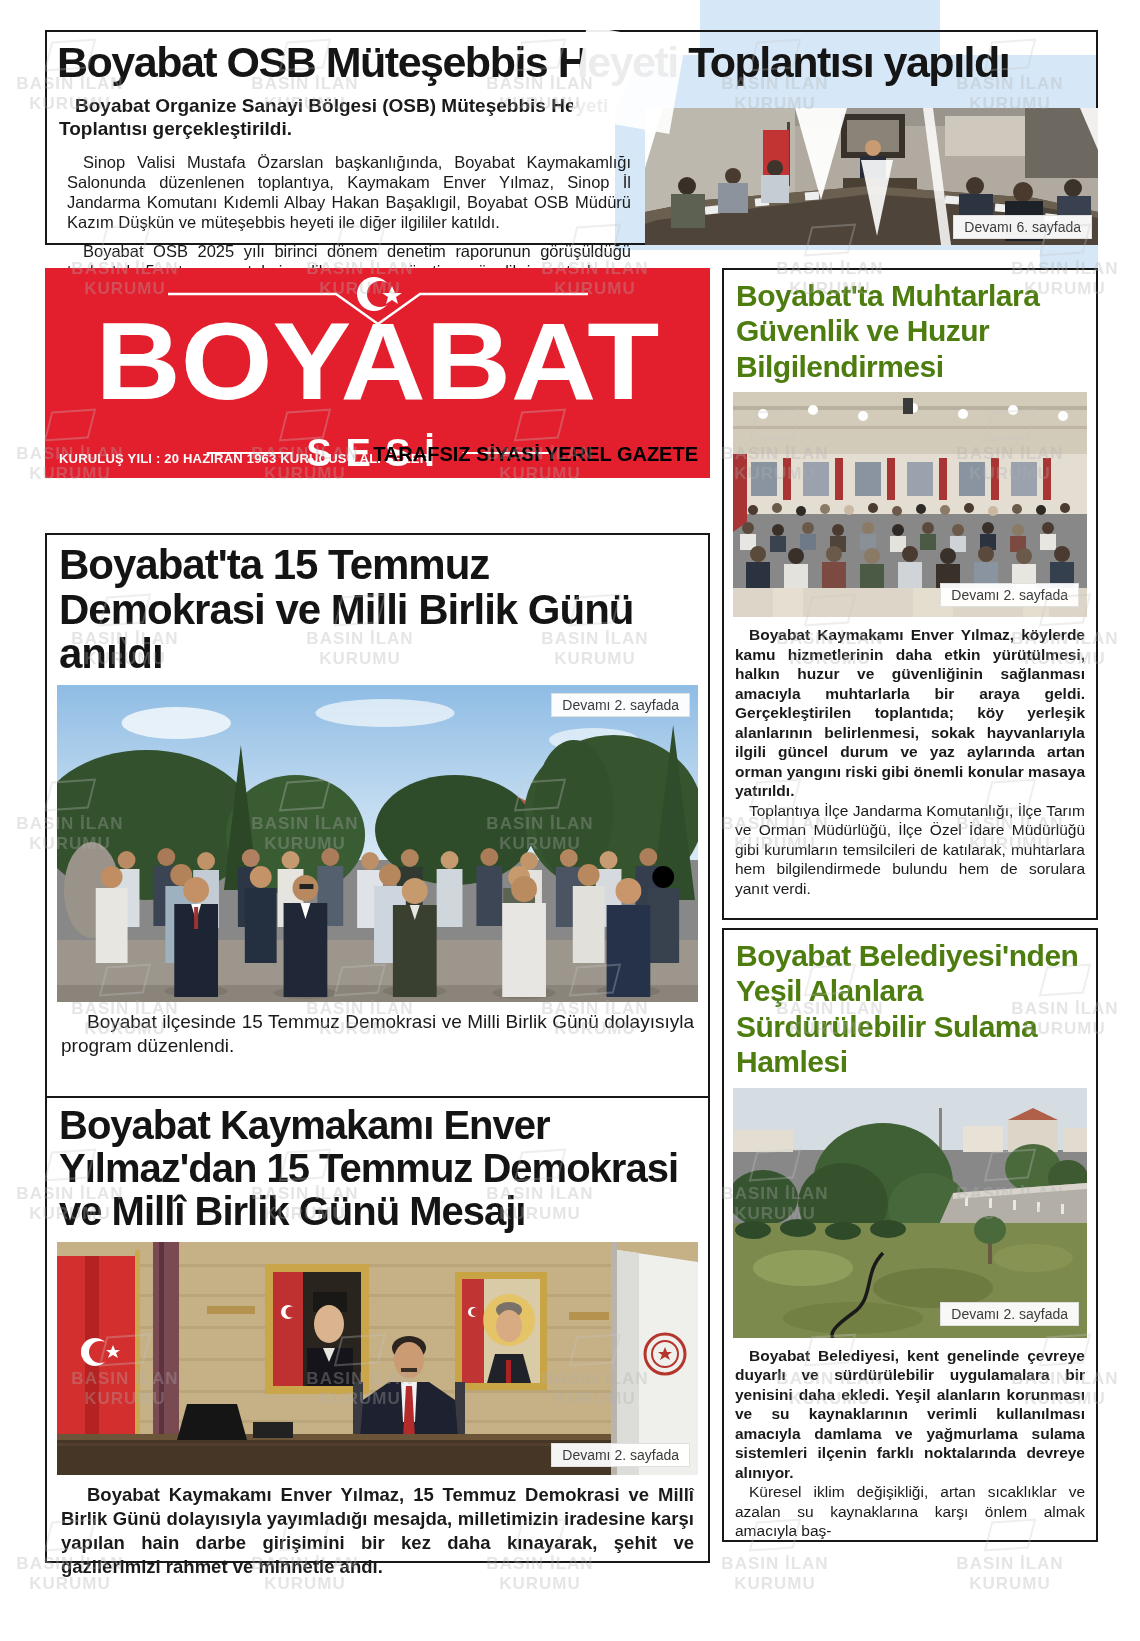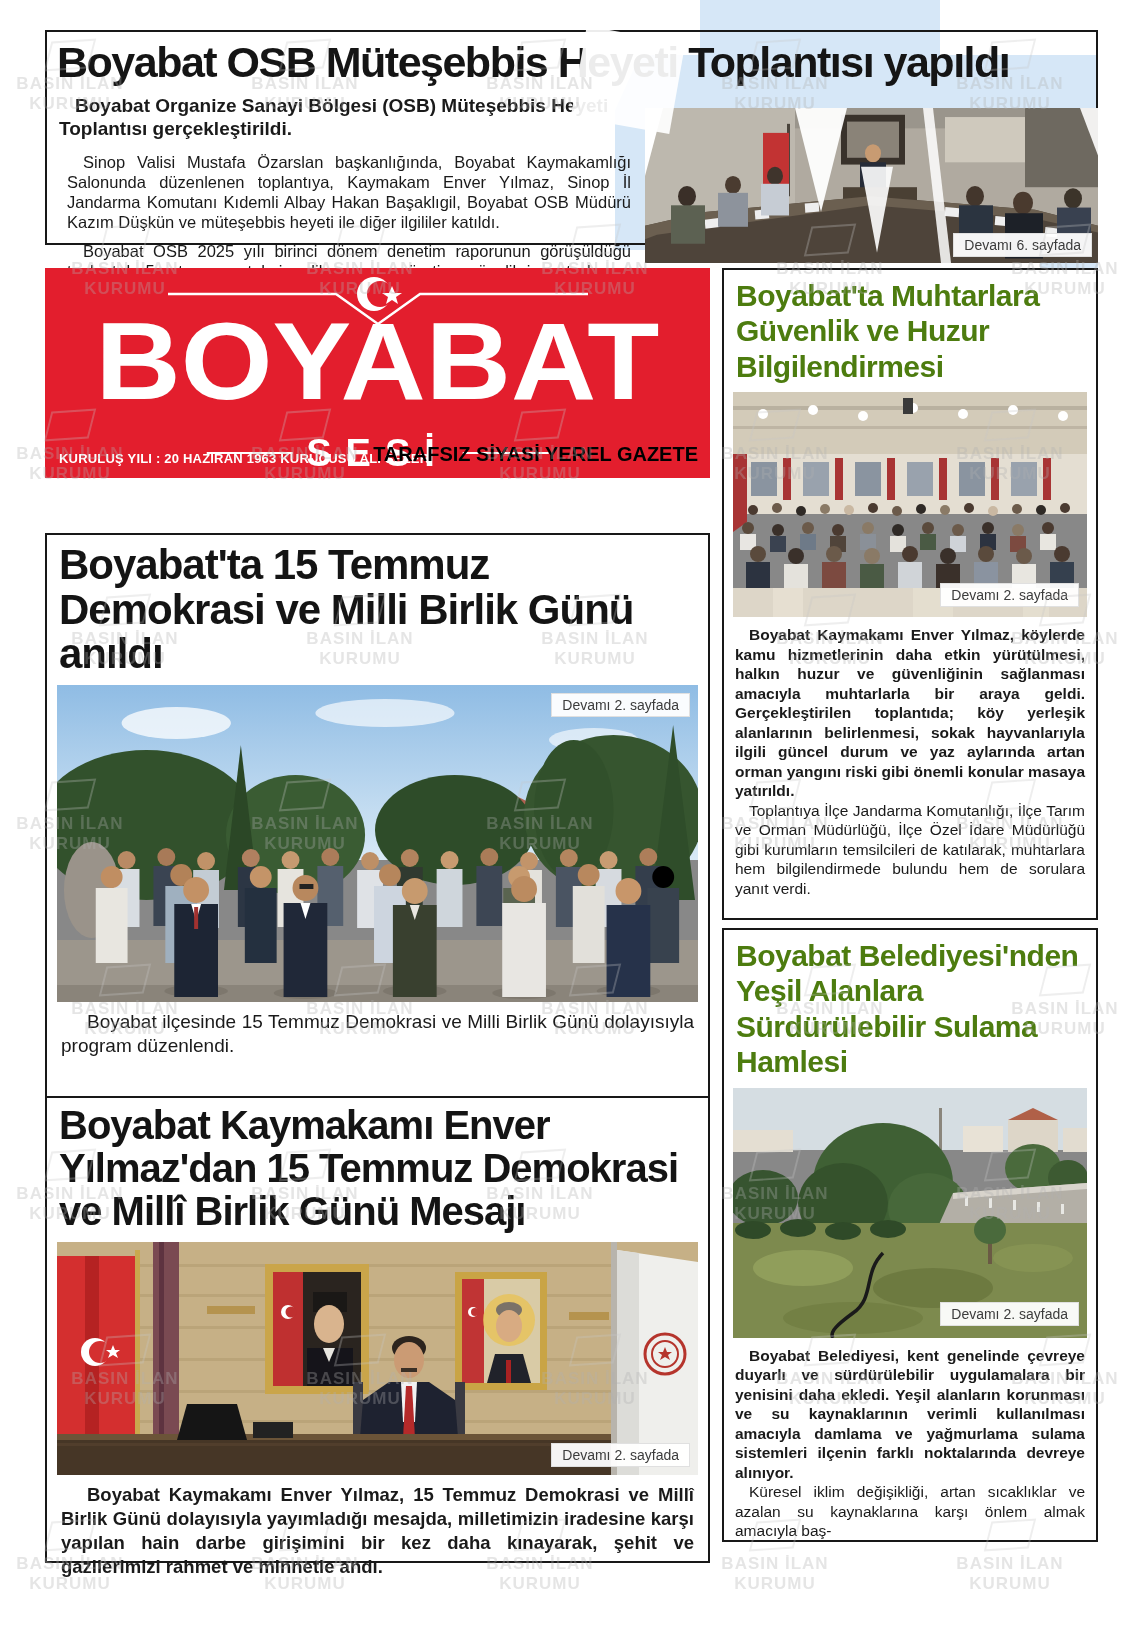--- a/index.html
+++ b/index.html
@@ -21,21 +21,21 @@
   
   #topbox{left:45px;top:30px;width:1053px;height:215px;background:transparent;}
   #blue-shape{position:absolute;left:600px;top:0;width:540px;height:400px;z-index:2;pointer-events:none;}
   #top-headline{position:absolute;left:10px;top:6px;z-index:3;font-size:43px;font-weight:800;
                 letter-spacing:-1.5px;white-space:nowrap;color:#151515;}
   #top-lead{position:absolute;left:12px;top:62px;width:576px;z-index:3;font-size:19px;font-weight:700;
             line-height:1.22;text-indent:16px;}
   #top-body{position:absolute;left:12px;top:112px;width:580px;z-index:3;font-size:16.5px;line-height:1.22;
             text-align:justify;}
   #top-body p{margin:8px;text-indent:16px;}
-  #top-photo{position:absolute;left:598px;top:76px;width:453px;height:155px;z-index:3;background:none;}
+  #top-photo{position:absolute;left:598px;top:76px;width:453px;height:137px;z-index:3;background:none;}
   #wm-white-box{position:absolute;left:578px;top:34px;width:100px;height:92px;z-index:4;
                 background:rgba(255,255,255,0.92);transform:rotate(10deg);}
   
   #masthead{left:45px;top:268px;width:665px;height:210px;border:none;background:#e31e2d;z-index:3;}
   #m-flag{position:absolute;left:50%;top:4px;transform:translateX(-50%);width:420px;height:60px;}
   #m-title{position:absolute;left:0;right:0;top:34px;text-align:center;color:#fff;font-size:118px;
            font-weight:800;letter-spacing:0px;line-height:1;transform:scaleY(0.92);}
   #m-sub{position:absolute;left:50%;bottom:6px;transform:translateX(-50%);color:#fff;font-size:38px;
          font-weight:800;letter-spacing:14px;line-height:1;display:flex;align-items:center;gap:14px;}
   #m-sub .mline{display:block;width:86px;height:2px;background:#fff;}

